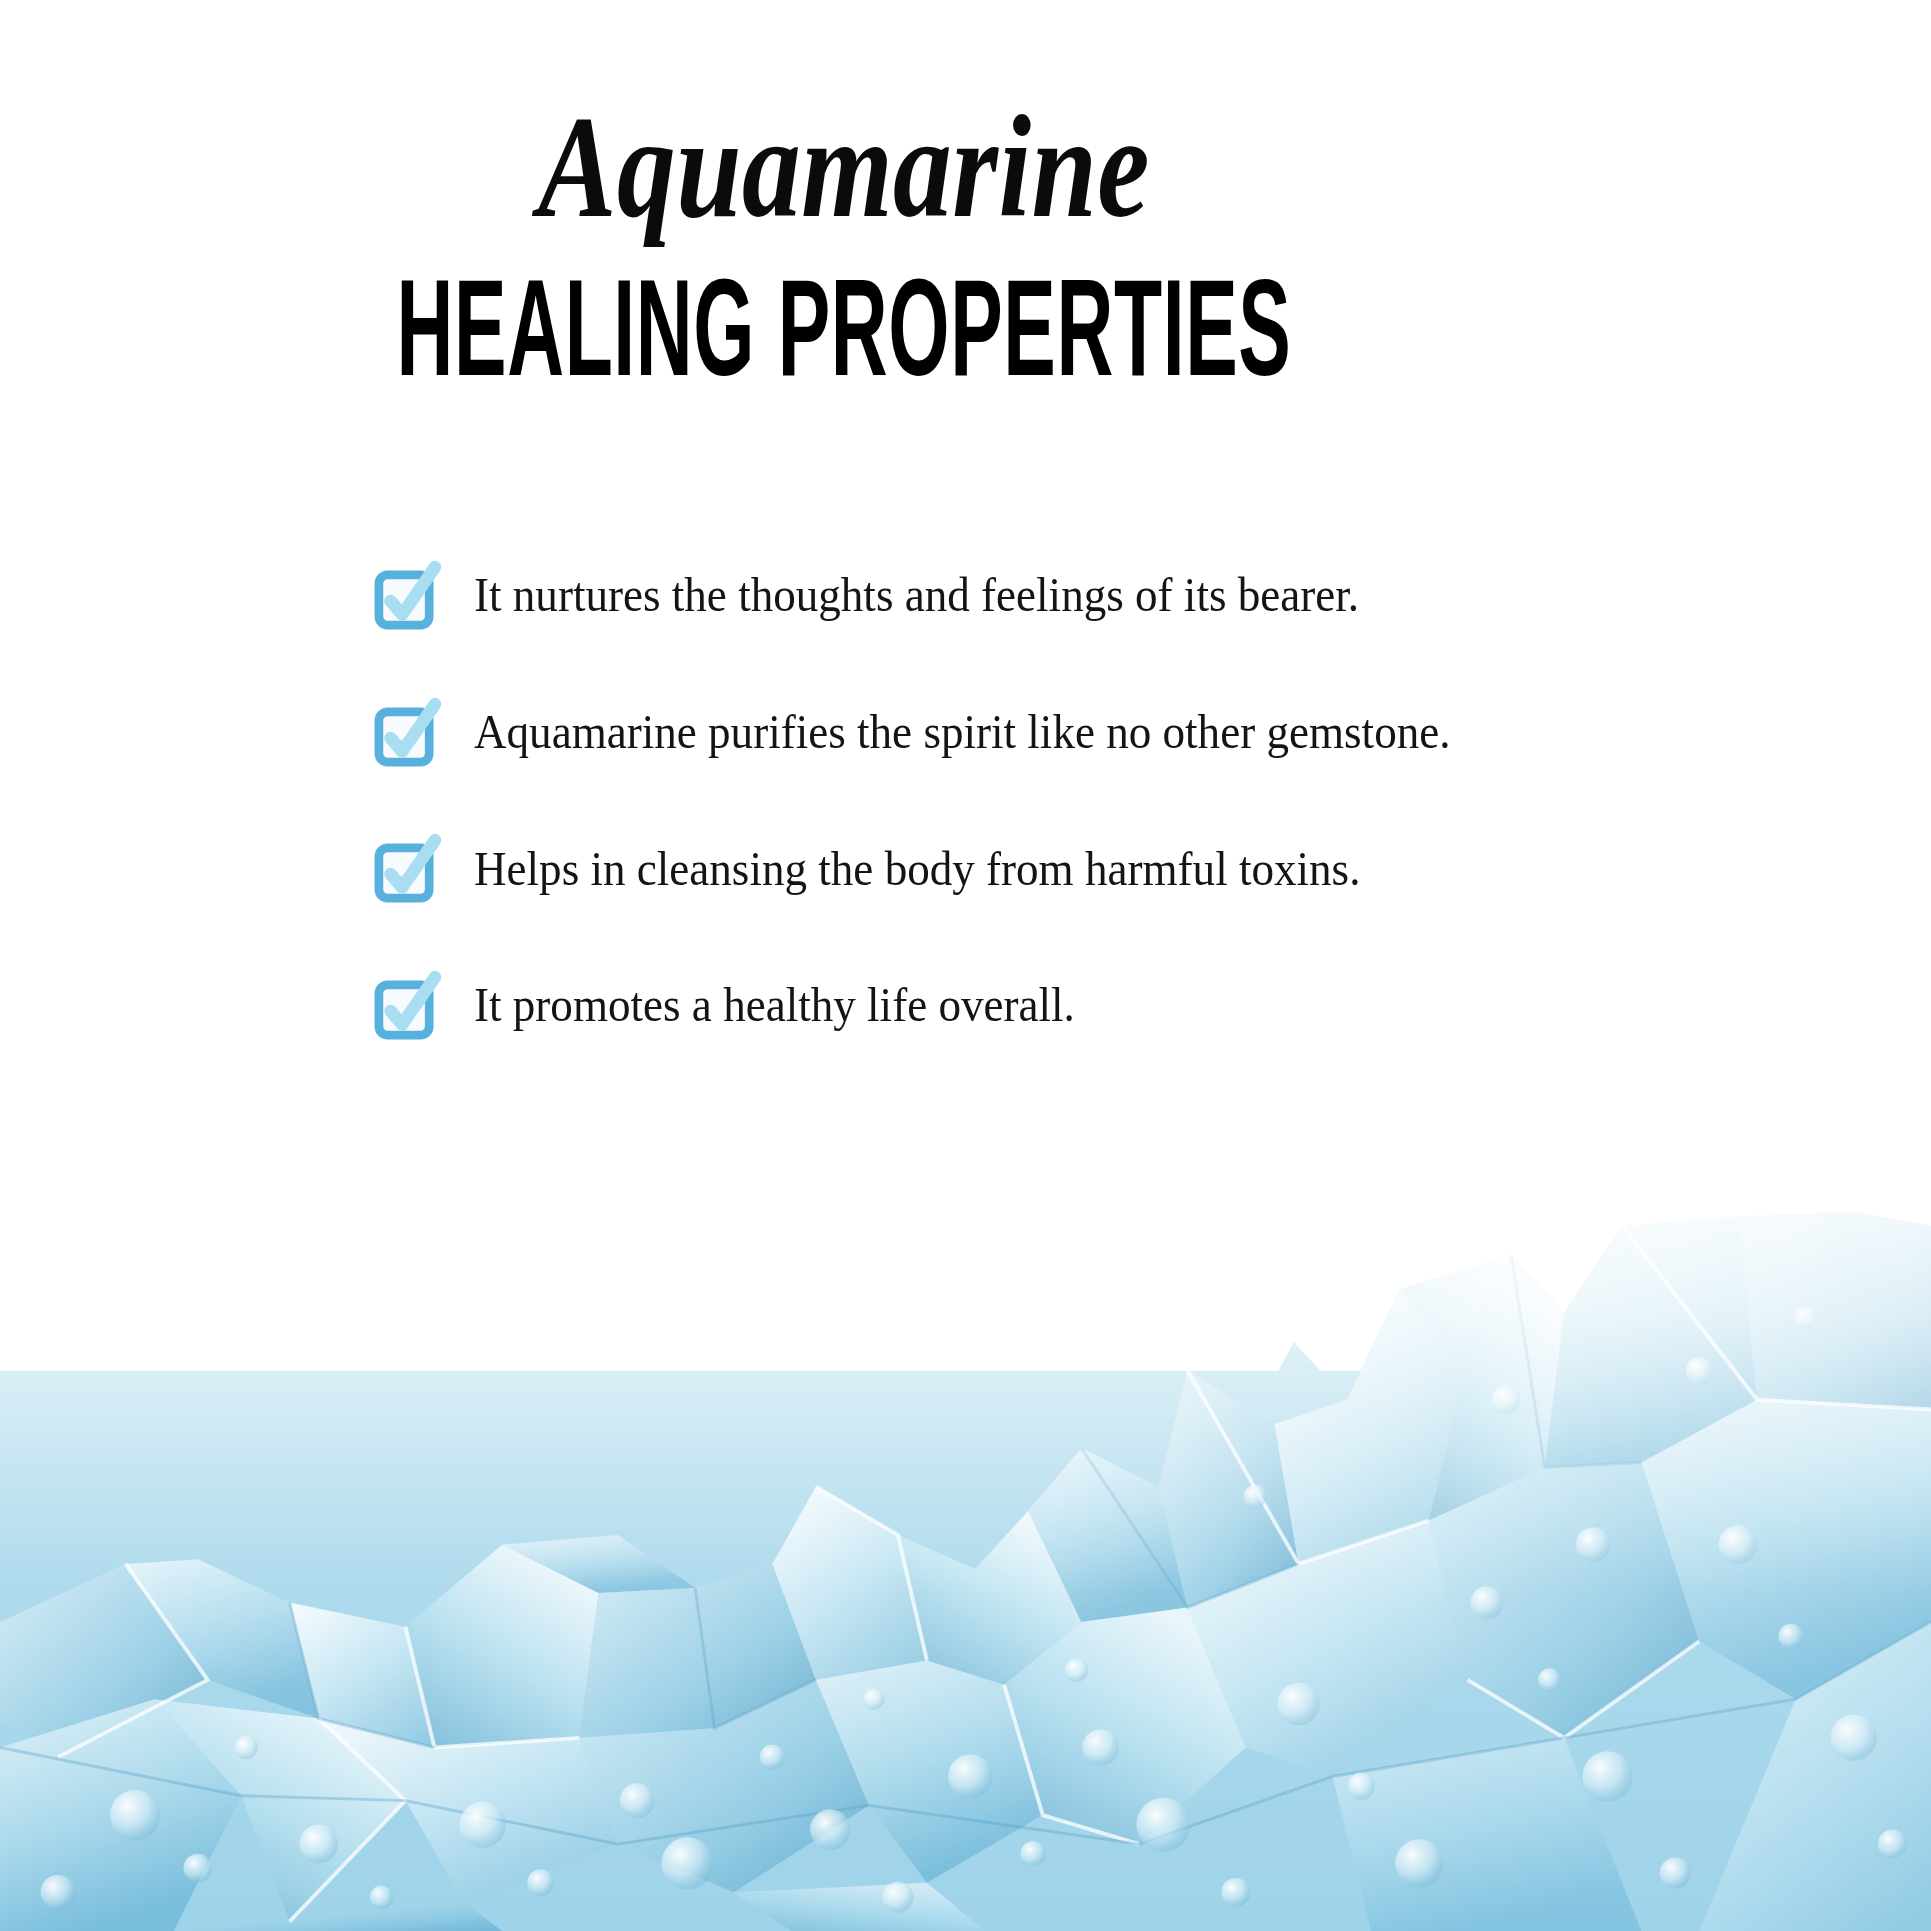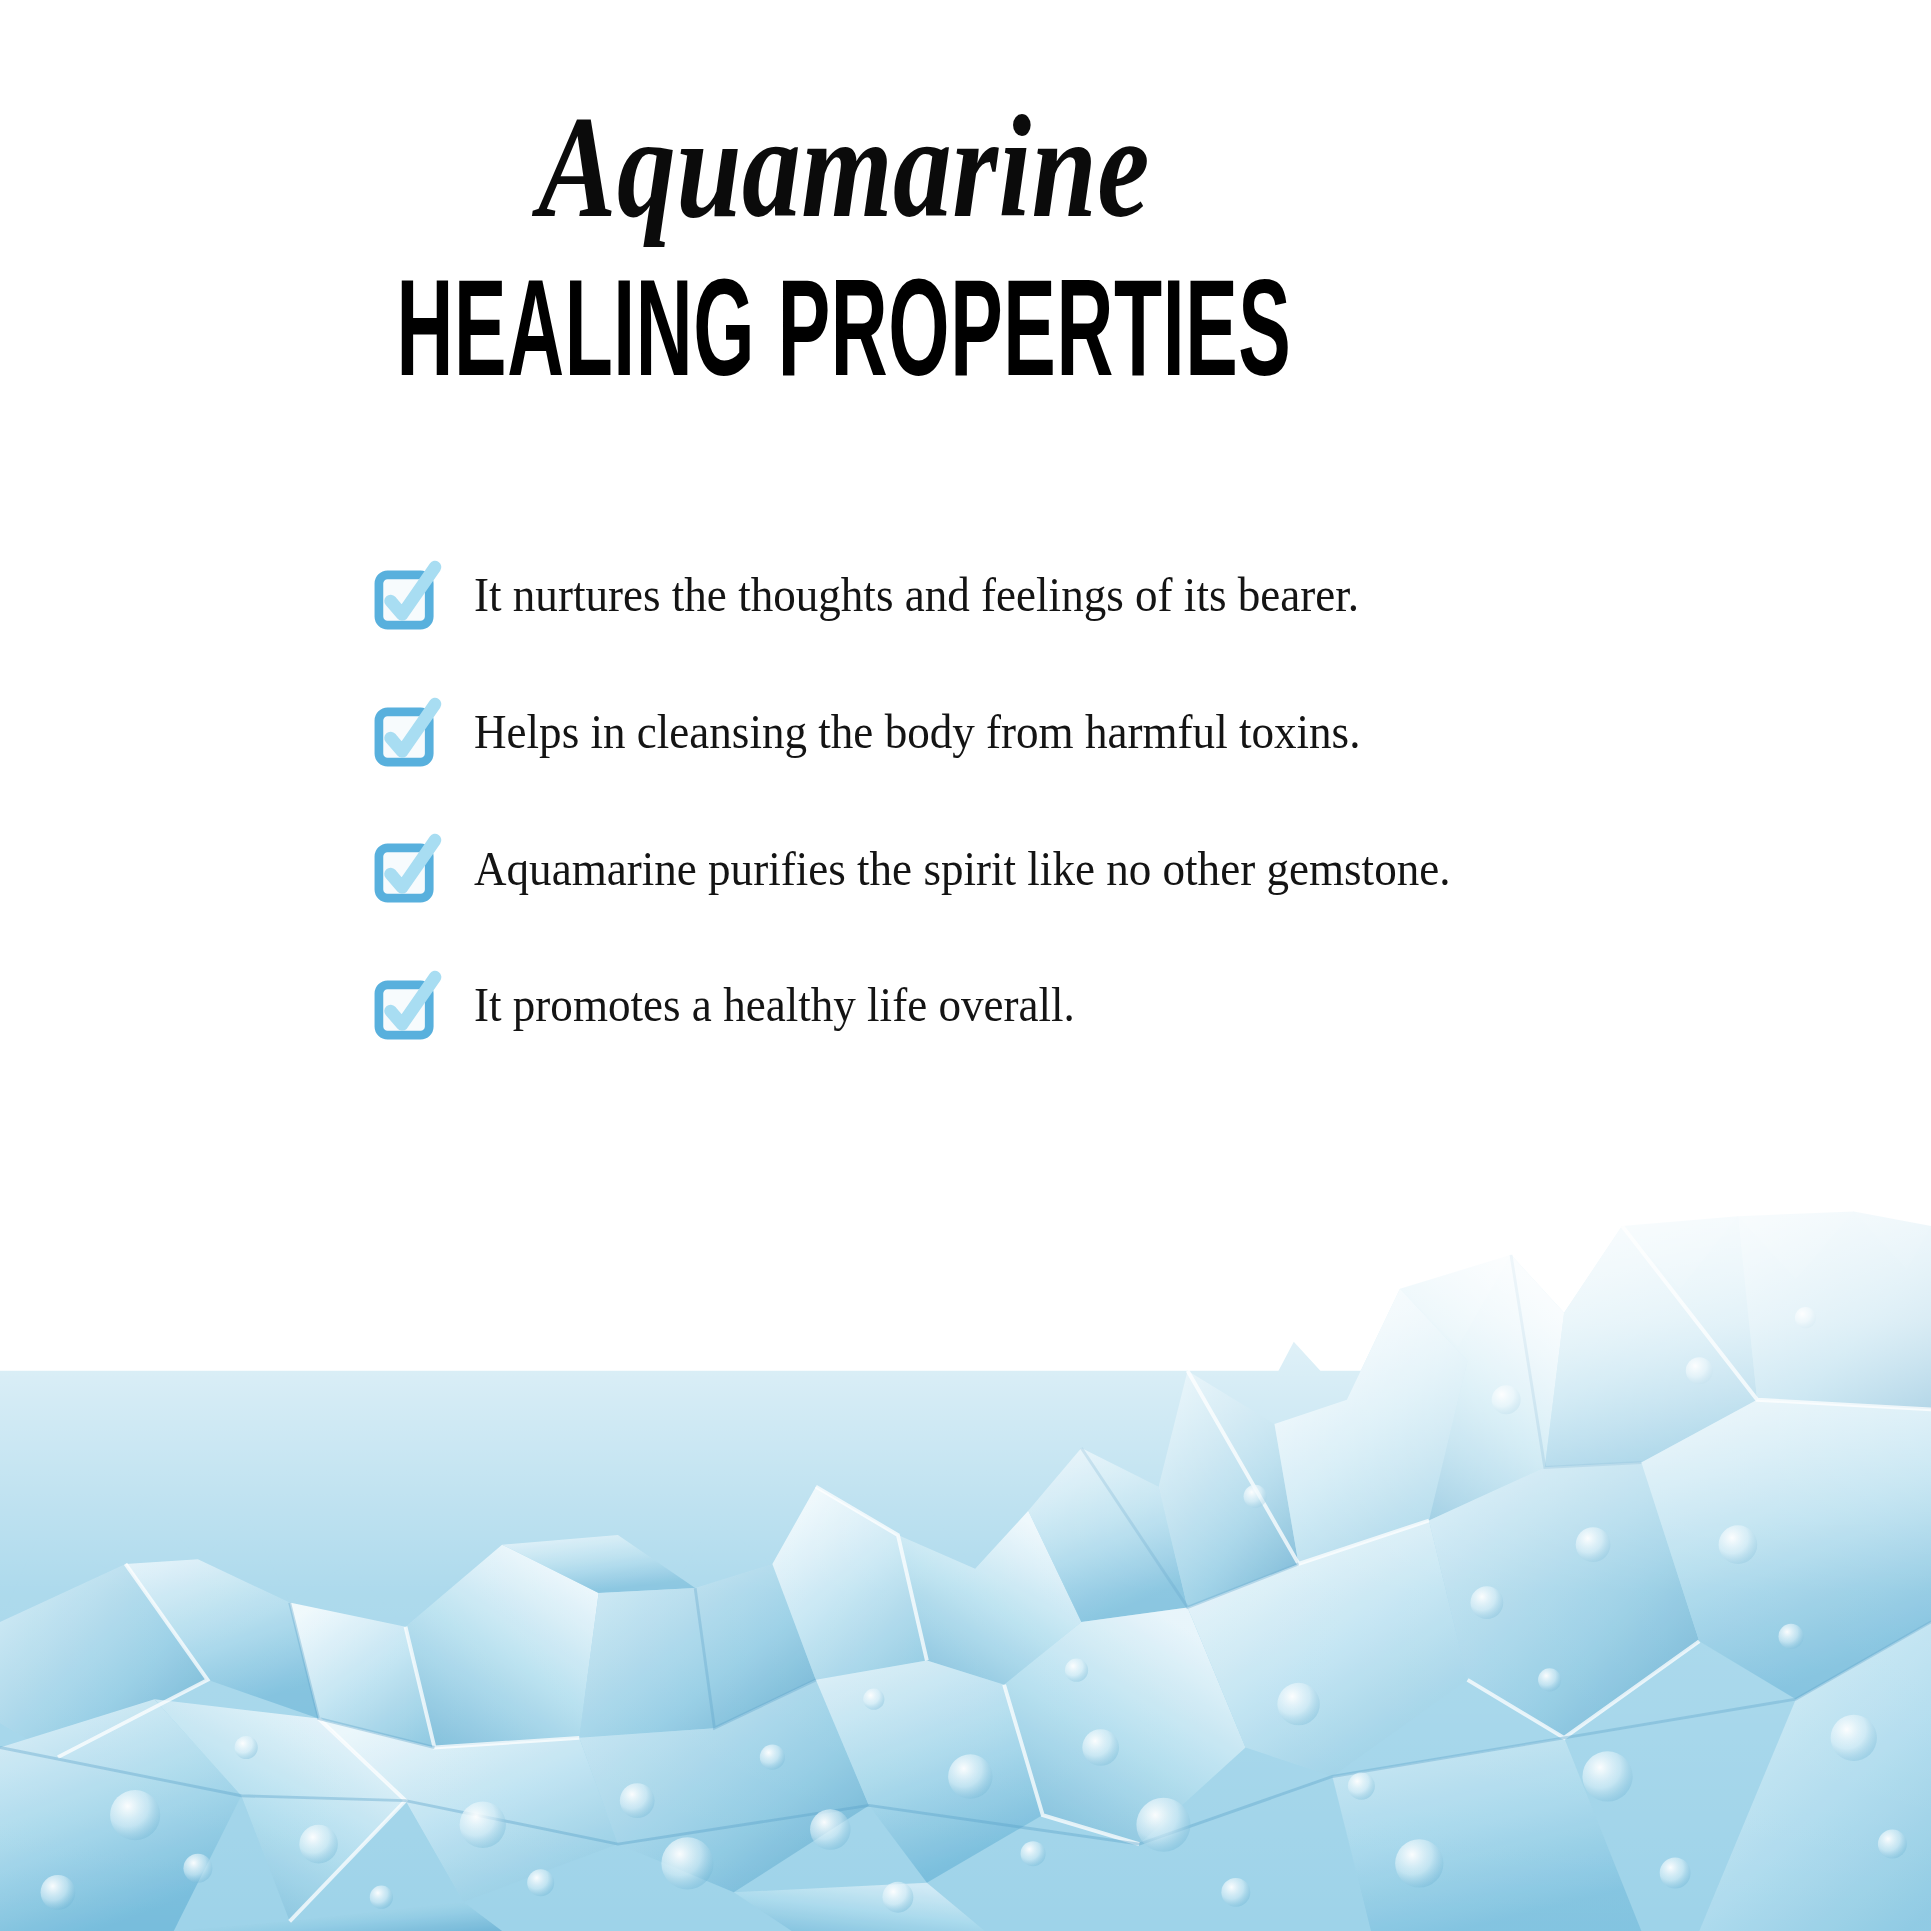--- a/index.html
+++ b/index.html
@@ -126,31 +126,31 @@
     </div>
 
 
     <div class="list-item">
       <span class="check-wrap">
         <svg viewBox="0 0 64 62" width="62" height="60" aria-hidden="true">
           <rect x="4" y="6" width="52" height="52" rx="9" ry="9" fill="#f7fbfd" stroke="#58b0dd" stroke-width="9"></rect>
           <path d="M16 33 L28 47 L62 -2" fill="none" stroke="#a8ddf2" stroke-width="13" stroke-linecap="round" stroke-linejoin="round"></path>
         </svg>
       </span>
-      <span class="item-text">Helps in cleansing the body from harmful toxins.</span>
+      <span class="item-text">Aquamarine purifies the spirit like no other gemstone.</span>
     </div>
 
     <div class="list-item">
       <span class="check-wrap">
         <svg viewBox="0 0 64 62" width="62" height="60" aria-hidden="true">
           <rect x="4" y="6" width="52" height="52" rx="9" ry="9" fill="#f7fbfd" stroke="#58b0dd" stroke-width="9"></rect>
           <path d="M16 33 L28 47 L62 -2" fill="none" stroke="#a8ddf2" stroke-width="13" stroke-linecap="round" stroke-linejoin="round"></path>
         </svg>
       </span>
-      <span class="item-text">Aquamarine purifies the spirit like no other gemstone.</span>
+      <span class="item-text">Helps in cleansing the body from harmful toxins.</span>
     </div>
 
     <div class="list-item">
       <span class="check-wrap">
         <svg viewBox="0 0 64 62" width="62" height="60" aria-hidden="true">
           <rect x="4" y="6" width="52" height="52" rx="9" ry="9" fill="#f7fbfd" stroke="#58b0dd" stroke-width="9"></rect>
           <path d="M16 33 L28 47 L62 -2" fill="none" stroke="#a8ddf2" stroke-width="13" stroke-linecap="round" stroke-linejoin="round"></path>
         </svg>
       </span>
       <span class="item-text">It promotes a healthy life overall.</span>

